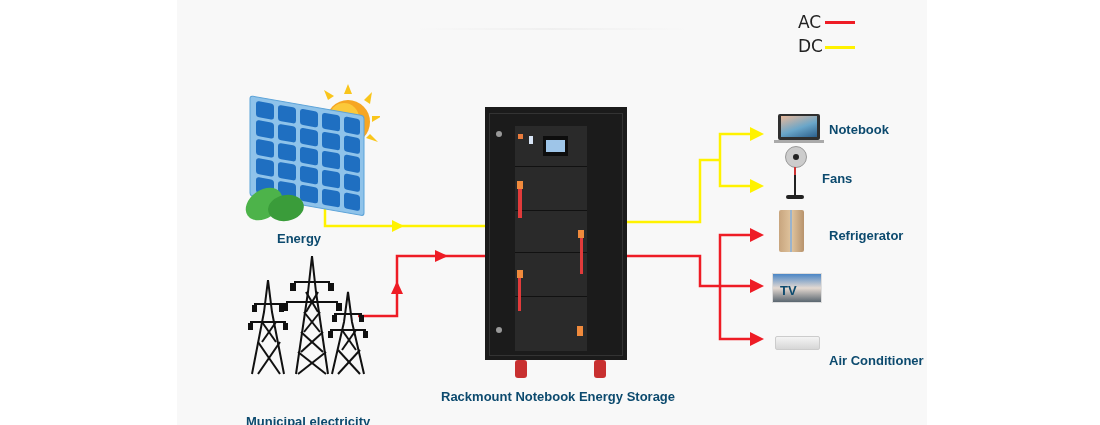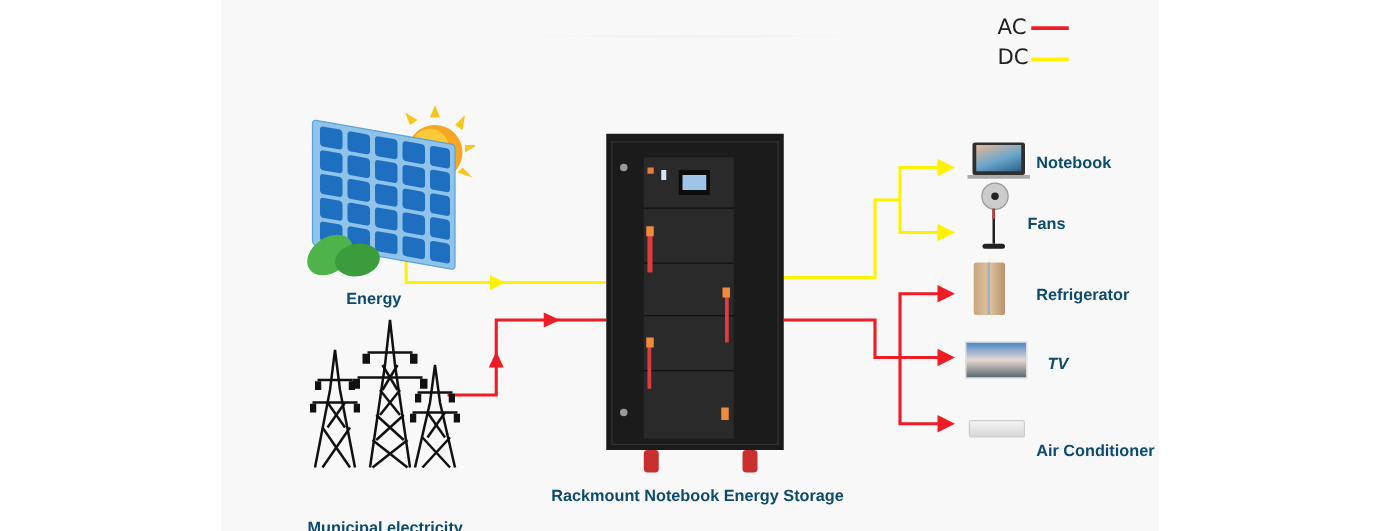--- a/index.html
+++ b/index.html
@@ -191,19 +191,19 @@
 
 <div>
   <div class="icon" style="left:779px;top:210px;width:25px;height:42px;background:linear-gradient(90deg,#c8a57e,#e0c49e,#b8936c);border-radius:2px;">
     <div style="position:absolute;left:11px;top:0;width:2px;height:100%;background:#9ab3cc;"></div>
   </div>
   <div class="lbl" style="left:829px;top:228px;">Refrigerator</div>
 </div>
 
 <div>
   <div class="icon" style="left:772px;top:273px;width:48px;height:28px;background:linear-gradient(180deg,#4a86c6,#e4d9d1 50%,#5a6670);border:1px solid #ddd;"></div>
-  <div class="lbl" style="left:838px;top:283px;font-style:italic;">TV</div>
+  <div class="lbl" style="left:780px;top:283px;">TV</div>
 </div>
 
 <div>
   <div class="icon" style="left:775px;top:336px;width:43px;height:12px;background:linear-gradient(180deg,#f4f4f4,#d6d6d6);border:1px solid #ccc;border-radius:2px;"></div>
   <div class="lbl" style="left:829px;top:353px;">Air Conditioner</div>
 </div>
 
 </body></html>

